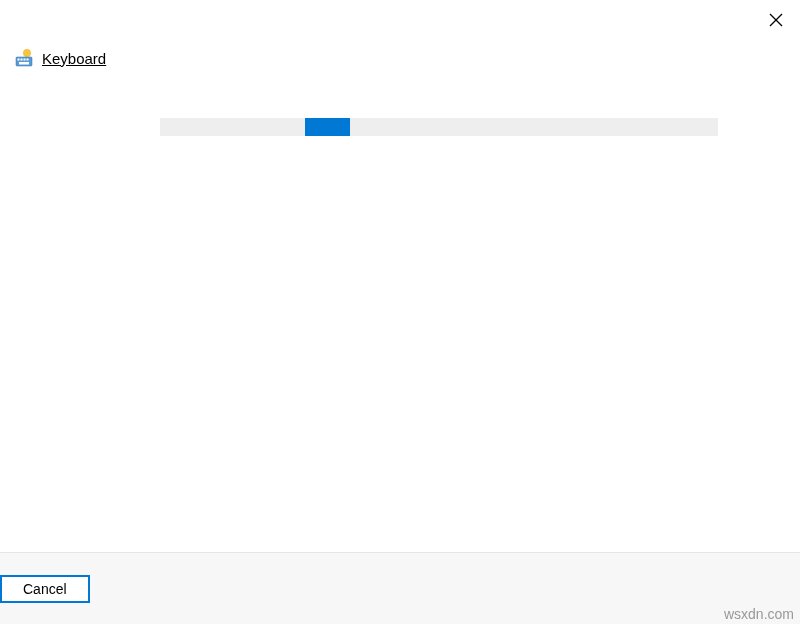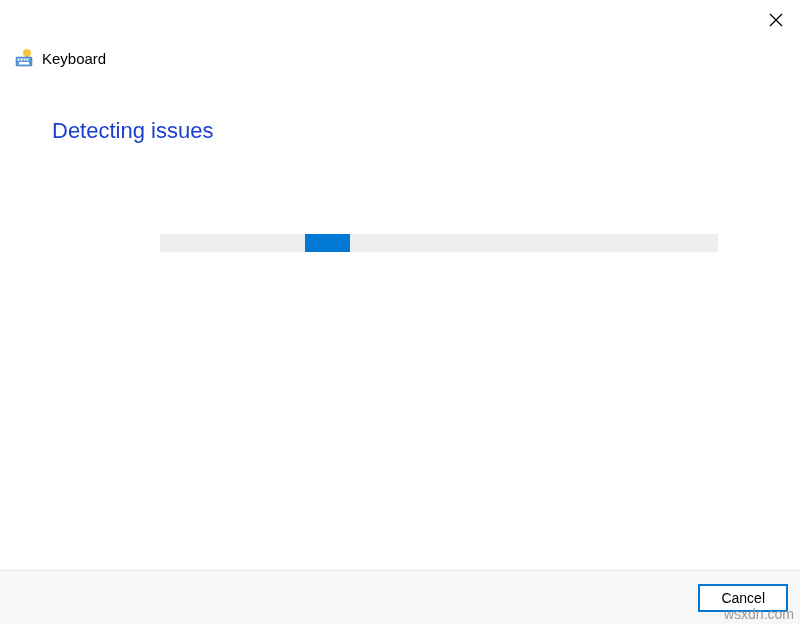--- a/index.html
+++ b/index.html
@@ -46,20 +46,21 @@
       width: 20px;
       height: 20px;
       display: flex;
       align-items: center;
       justify-content: center;
     }
     .header-title {
       font-size: 15px;
       color: #000;
       font-weight: 400;
+      text-decoration: underline;
     }
     .content {
       position: absolute;
       top: 118px;
       left: 52px;
       right: 52px;
     }
     .status-heading {
       font-size: 22px;
       color: #1a3fcf;
@@ -77,26 +78,25 @@
       position: absolute;
       top: 0;
       height: 100%;
       background: #0078d4;
     }
     .footer {
       position: absolute;
       bottom: 0;
       left: 0;
       right: 0;
-      height: 54px;
+      height: 72px;
       background: #f7f7f7;
       border-top: 1px solid #e5e5e5;
       display: flex;
       align-items: center;
-      justify-content: flex-end;
       padding-right: 12px;
     }
     .cancel-btn {
       background: #ffffff;
       border: 1px solid #0078d4;
       color: #000;
       font-size: 14px;
       padding: 5px 22px;
       cursor: pointer;
       font-family: inherit;
@@ -130,21 +130,20 @@
       <rect x="6.5" y="10.5" width="2" height="2" fill="#ffffff"></rect>
       <rect x="9.5" y="10.5" width="2" height="2" fill="#ffffff"></rect>
       <rect x="12.5" y="10.5" width="2" height="2" fill="#ffffff"></rect>
       <rect x="5" y="14" width="10" height="2.5" fill="#ffffff"></rect>
     </svg>
   </span>
   <span class="header-title">Keyboard</span>
 </div>
 
 <div class="content">
-  <h1 class="status-heading">Detecting issues</h1>
   <div class="progress-container" style="background: rgb(238, 238, 238);">
     <div class="progress-fill" style="left: 26%; width: 8%; background: rgb(0, 120, 212);"></div>
   </div>
 </div>
 
 <div class="footer">
   <button class="cancel-btn">Cancel</button>
 </div>
 
 <div class="watermark">wsxdn.com</div>

